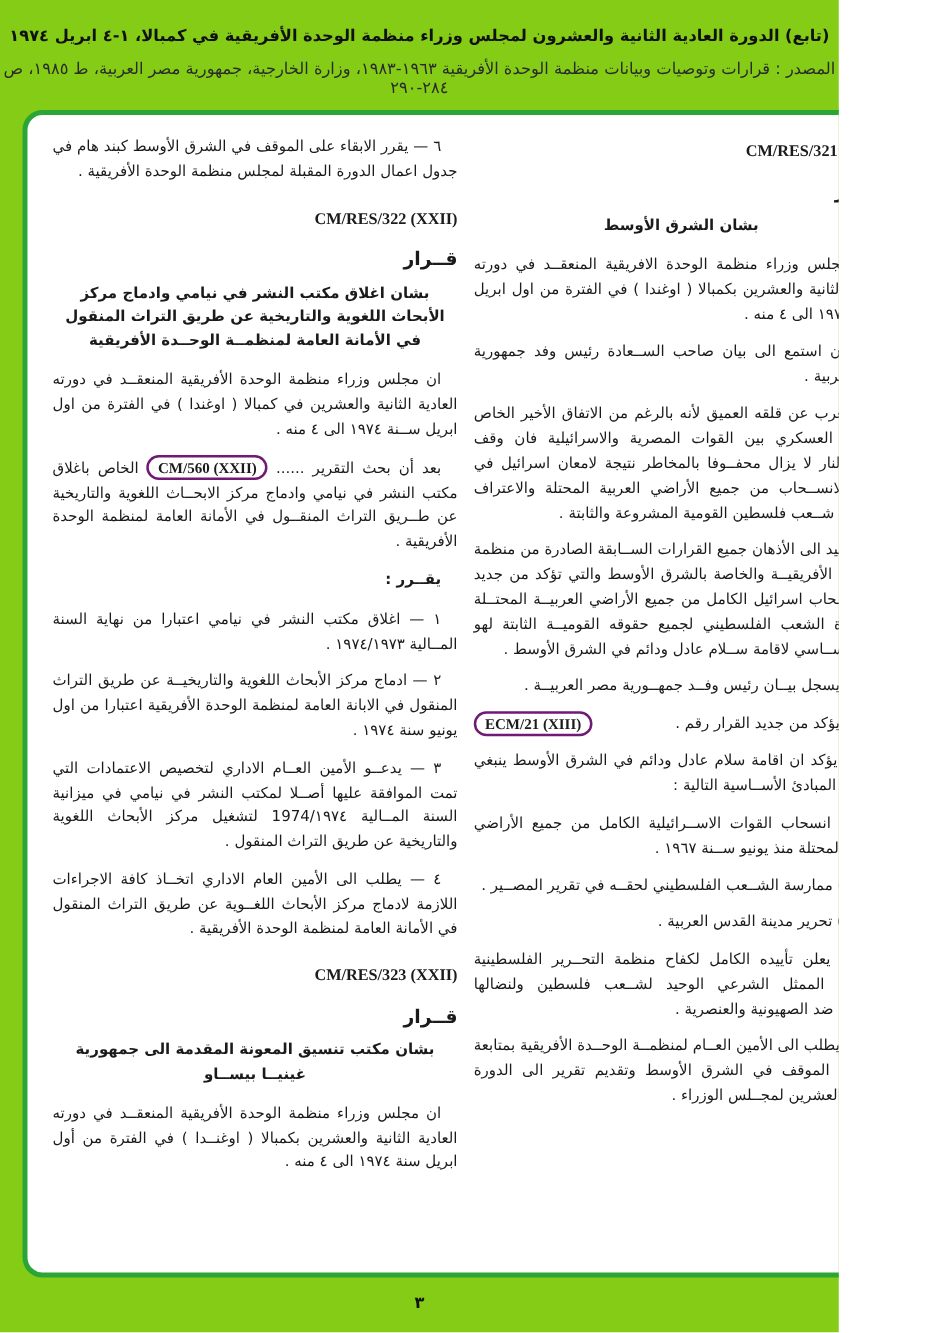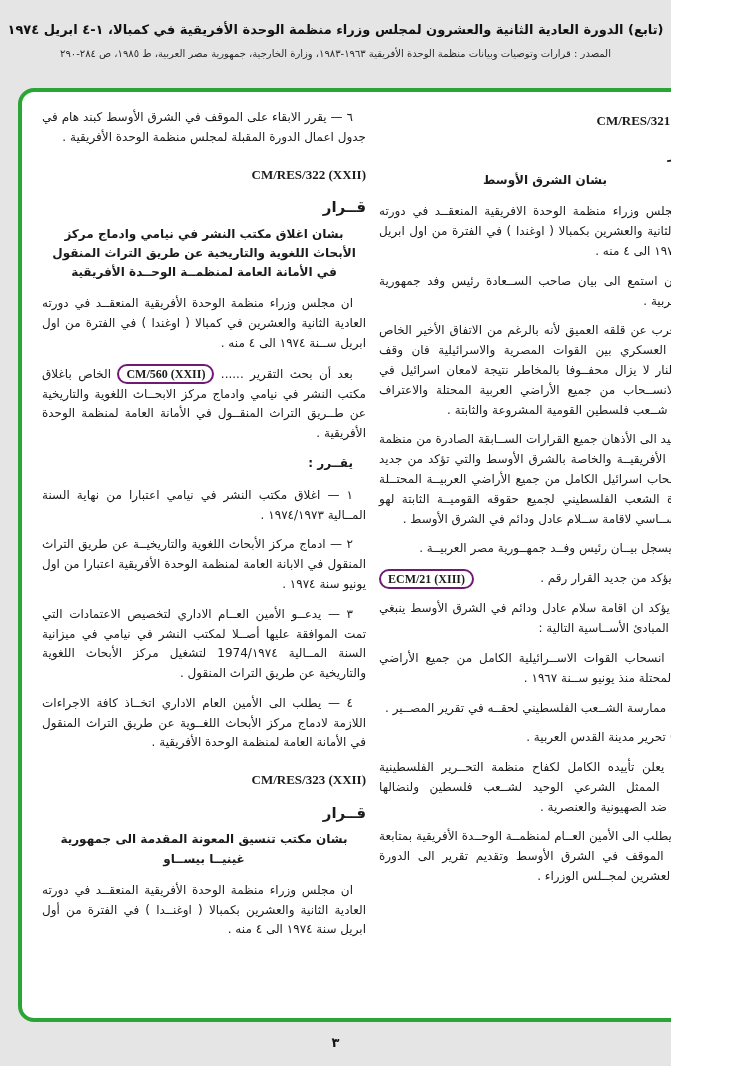--- a/index.html
+++ b/index.html
@@ -1,41 +1,41 @@
 <!DOCTYPE html>
 <html lang="ar"><head>
 <meta charset="utf-8">
 <style>
   * { margin: 0; padding: 0; box-sizing: border-box; }
   html, body { background: #ffffff; }
   .page {
     position: relative;
     width: 671px;
     height: 1066px;
-    background: #e5e5e5;
+    background: #84cc16;
     font-family: "DejaVu Sans", sans-serif;
     color: #1b1b1b;
     overflow: hidden;
   }
   .header {
     position: absolute;
     top: 22px;
     left: 0;
     right: 0;
     text-align: center;
     direction: rtl;
   }
   .header-title {
     font-size: 13px;
     font-weight: bold;
     color: #111;
   }
   .header-source {
     margin-top: 11px;
-    font-size: 10px;
+    font-size: 13px;
     color: #2a2a2a;
   }
   .content-frame {
     position: absolute;
     top: 88px;
     left: 18px;
     width: 713px;
     height: 934px;
     border: 4px solid #2ba636;
     border-radius: 16px;

